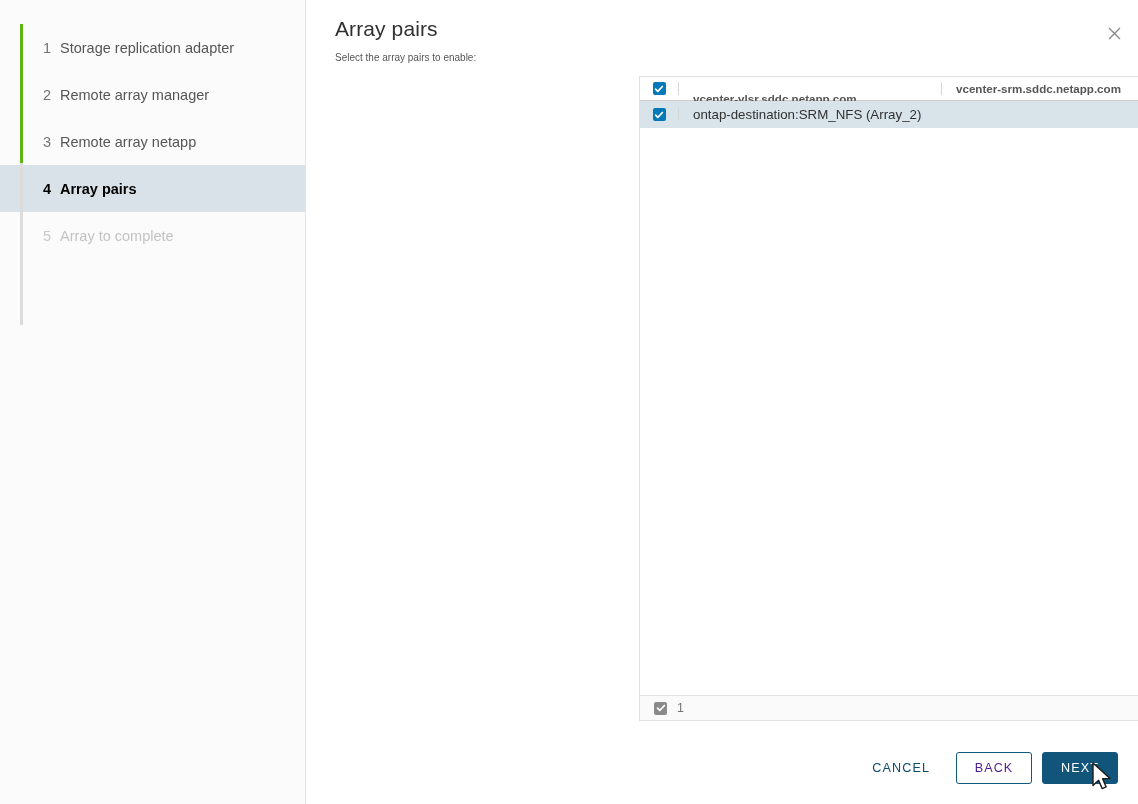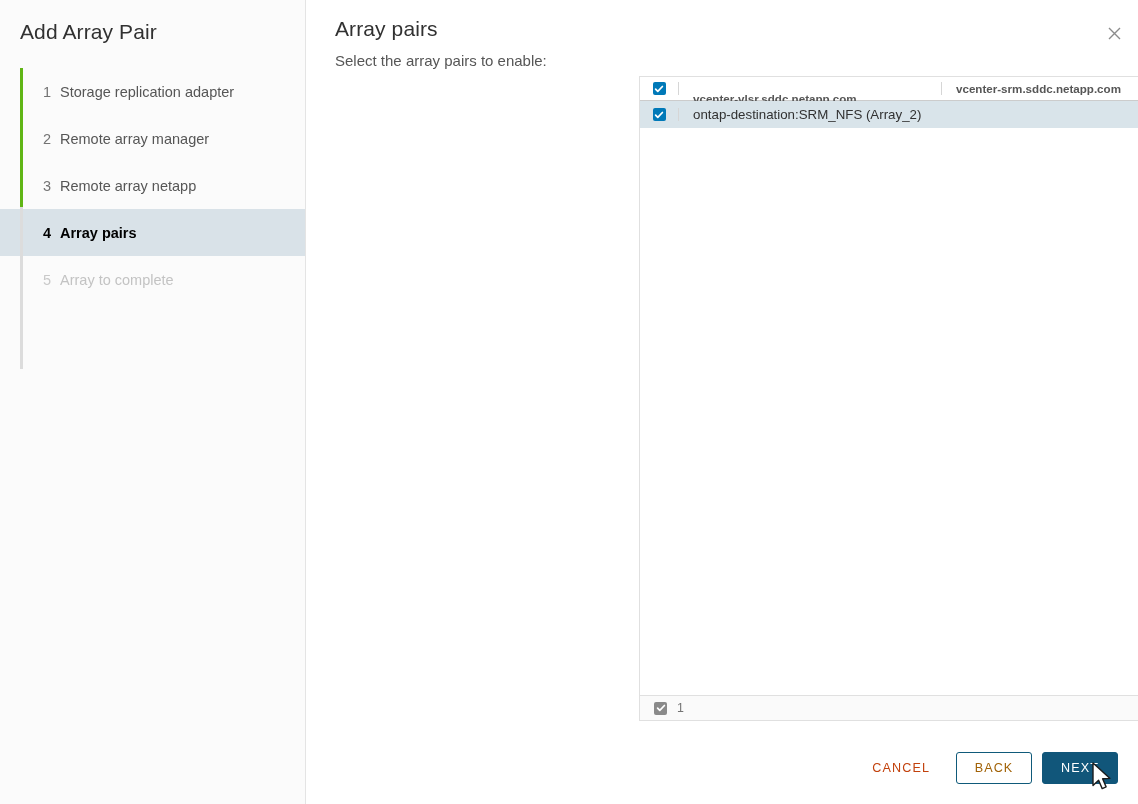--- a/index.html
+++ b/index.html
@@ -92,21 +92,21 @@
     background: #ffffff;
   }
   #panel-title {
     font-size: 21px;
     font-weight: 400;
     color: #313131;
     padding: 17px 0 0 29px;
     letter-spacing: .1px;
   }
   #panel-subtitle {
-    font-size: 15px;
+    font-size: 10px;
     color: #565656;
     padding: 11px 0 0 29px;
   }
   #close-btn {
     position: absolute;
     top: 20px;
     right: 11px;
     width: 26px;
     height: 26px;
     cursor: pointer;
@@ -214,23 +214,23 @@
     height: 32px;
     border-radius: 3px;
     cursor: pointer;
     display: inline-flex;
     align-items: center;
     justify-content: center;
     background: none;
     border: none;
     padding: 0 16px;
   }
-  .btn-flat { color: #c2410c; }
+  .btn-flat { color: #0c4a6e; }
   .btn-outline {
-    color: #a16207;
+    color: #4c1d95;
     border: 1px solid #0f5a7a;
     min-width: 76px;
     background: #ffffff;
   }
   .btn-primary {
     color: #ffffff;
     background: #11567a;
     border: 1px solid #11567a;
     min-width: 76px;
   }
@@ -242,21 +242,20 @@
     top: 762px;
     pointer-events: none;
   }
 </style>
 </head>
 <body>
 
 <div id="wizard">
 
   <div id="sidebar">
-    <div id="wizard-title">Add Array Pair</div>
 
     <div id="steps">
       <div class="rail rail-done"></div>
       <div class="rail rail-rest"></div>
 
       <div class="step">
         <span class="num">1</span>
         <span>Storage replication adapter</span>
       </div>
 

